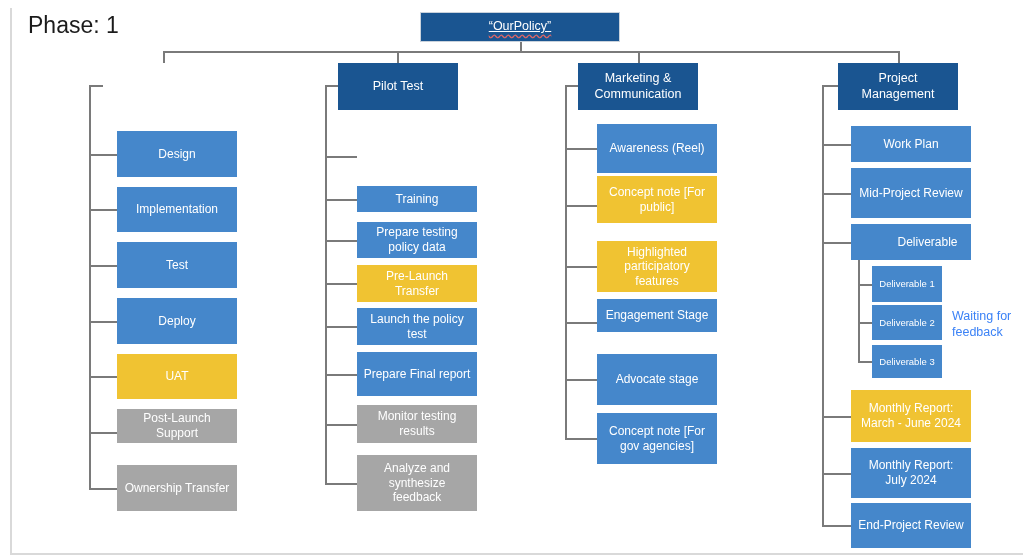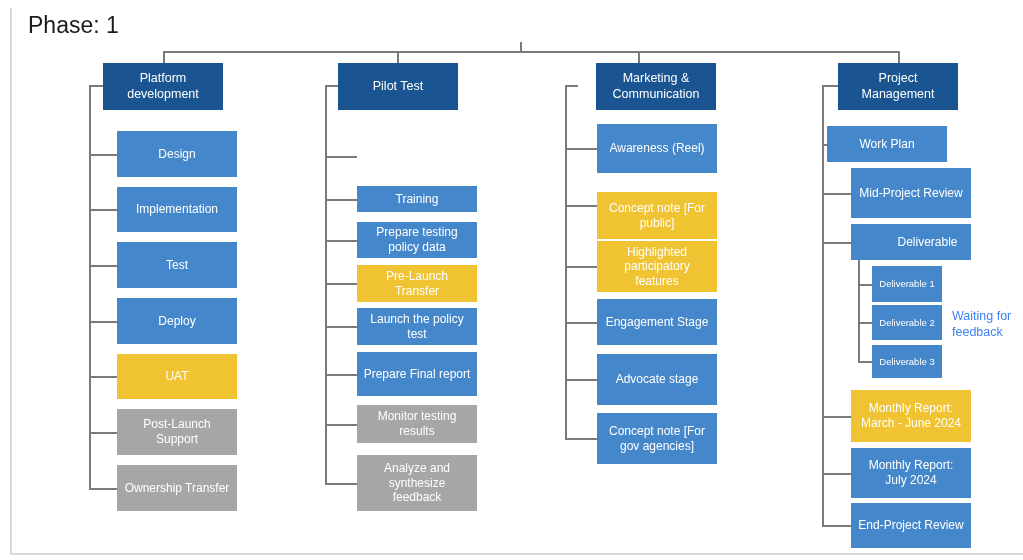--- a/index.html
+++ b/index.html
@@ -32,45 +32,47 @@
 </head>
 <body>
 
 <div id="canvas">
 
   <div class="frame-line" style="left:10px;top:8px;width:1.5px;height:545px;"></div>
   <div class="frame-line" style="left:10px;top:553px;width:1013px;height:1.5px;"></div>
 
   <div class="phase">Phase: 1</div>
 
+  <div class="box dark root" style="left:420px;top:12px;width:200px;height:30px;">
+    <span class="u-solid"><span class="u-wavy">“OurPolicy”</span></span>
+  </div>
 
   <div class="vline" style="left:520px;top:42px;height:9px;"></div>
   <div class="hline" style="left:163px;top:51px;width:735px;"></div>
   <div class="vline" style="left:163px;top:51px;height:12px;"></div>
   <div class="vline" style="left:397px;top:51px;height:12px;"></div>
   <div class="vline" style="left:638px;top:51px;height:12px;"></div>
   <div class="vline" style="left:898px;top:51px;height:12px;"></div>
 
-  <div class="box dark" style="left:103px;top:63px;width:120px;height:47px;">Platform development</div>
   <div class="vline" style="left:89px;top:85px;height:403px;"></div>
   <div class="hline" style="left:89px;top:85px;width:14px;"></div>
   <div class="hline" style="left:89px;top:154px;width:28px;"></div>
   <div class="hline" style="left:89px;top:209px;width:28px;"></div>
   <div class="hline" style="left:89px;top:265px;width:28px;"></div>
   <div class="hline" style="left:89px;top:321px;width:28px;"></div>
   <div class="hline" style="left:89px;top:376px;width:28px;"></div>
   <div class="hline" style="left:89px;top:432px;width:28px;"></div>
   <div class="hline" style="left:89px;top:488px;width:28px;"></div>
 
   <div class="box blue" style="left:117px;top:131px;width:120px;height:46px;">Design</div>
   <div class="box blue" style="left:117px;top:187px;width:120px;height:45px;">Implementation</div>
   <div class="box blue" style="left:117px;top:242px;width:120px;height:46px;">Test</div>
   <div class="box blue" style="left:117px;top:298px;width:120px;height:46px;">Deploy</div>
   <div class="box yellow" style="left:117px;top:354px;width:120px;height:45px;">UAT</div>
-  <div class="box gray" style="left:117px;top:409px;width:120px;height:46px;text-align:center;">Post-Launch Support</div>
+  <div class="box gray" style="left:117px;top:409px;width:120px;height:34px;text-align:center;">Post-Launch Support</div>
   <div class="box gray" style="left:117px;top:465px;width:120px;height:46px;">Ownership Transfer</div>
 
   <div class="box dark" style="left:338px;top:63px;width:120px;height:47px;">Pilot Test</div>
   <div class="vline" style="left:325px;top:85px;height:398px;"></div>
   <div class="hline" style="left:325px;top:85px;width:13px;"></div>
   <div class="hline" style="left:325px;top:156px;width:32px;"></div>
   <div class="hline" style="left:325px;top:199px;width:32px;"></div>
   <div class="hline" style="left:325px;top:240px;width:32px;"></div>
   <div class="hline" style="left:325px;top:283px;width:32px;"></div>
   <div class="hline" style="left:325px;top:326px;width:32px;"></div>
@@ -79,48 +81,48 @@
   <div class="hline" style="left:325px;top:483px;width:32px;"></div>
 
   <div class="box blue" style="left:357px;top:186px;width:120px;height:26px;">Training</div>
   <div class="box blue" style="left:357px;top:222px;width:120px;height:36px;">Prepare testing policy data</div>
   <div class="box yellow" style="left:357px;top:265px;width:120px;height:37px;">Pre-Launch Transfer</div>
   <div class="box blue" style="left:357px;top:308px;width:120px;height:37px;">Launch the policy test</div>
   <div class="box blue" style="left:357px;top:352px;width:120px;height:44px;">Prepare Final report</div>
   <div class="box gray" style="left:357px;top:405px;width:120px;height:38px;">Monitor testing results</div>
   <div class="box gray" style="left:357px;top:455px;width:120px;height:56px;">Analyze and synthesize feedback</div>
 
-  <div class="box dark" style="left:578px;top:63px;width:120px;height:47px;margin-left:18px;">Marketing &amp; Communication</div>
+  <div class="box dark" style="left:578px;top:63px;width:120px;height:47px;">Marketing &amp; Communication</div>
   <div class="vline" style="left:565px;top:85px;height:353px;"></div>
   <div class="hline" style="left:565px;top:85px;width:13px;"></div>
   <div class="hline" style="left:565px;top:148px;width:32px;"></div>
   <div class="hline" style="left:565px;top:205px;width:32px;"></div>
   <div class="hline" style="left:565px;top:266px;width:32px;"></div>
   <div class="hline" style="left:565px;top:322px;width:32px;"></div>
   <div class="hline" style="left:565px;top:379px;width:32px;"></div>
   <div class="hline" style="left:565px;top:438px;width:32px;"></div>
 
   <div class="box blue" style="left:597px;top:124px;width:120px;height:49px;">Awareness (Reel)</div>
-  <div class="box yellow" style="left:597px;top:192px;width:120px;height:47px;">Concept note [For public]</div>
+  <div class="box yellow" style="left:597px;top:176px;width:120px;height:47px;">Concept note [For public]</div>
   <div class="box yellow" style="left:597px;top:241px;width:120px;height:51px;">Highlighted participatory features</div>
-  <div class="box blue" style="left:597px;top:299px;width:120px;height:46px;">Engagement Stage</div>
+  <div class="box blue" style="left:597px;top:299px;width:120px;height:33px;">Engagement Stage</div>
   <div class="box blue" style="left:597px;top:354px;width:120px;height:51px;">Advocate stage</div>
   <div class="box blue" style="left:597px;top:413px;width:120px;height:51px;">Concept note [For gov agencies]</div>
 
   <div class="box dark" style="left:838px;top:63px;width:120px;height:47px;">Project Management</div>
   <div class="vline" style="left:822px;top:85px;height:440px;"></div>
   <div class="hline" style="left:822px;top:85px;width:16px;"></div>
   <div class="hline" style="left:822px;top:144px;width:29px;"></div>
   <div class="hline" style="left:822px;top:193px;width:29px;"></div>
   <div class="hline" style="left:822px;top:242px;width:29px;"></div>
   <div class="hline" style="left:822px;top:416px;width:29px;"></div>
   <div class="hline" style="left:822px;top:473px;width:29px;"></div>
   <div class="hline" style="left:822px;top:525px;width:29px;"></div>
 
-  <div class="box blue" style="left:827px;top:126px;width:120px;height:36px;">Work Plan</div>
+  <div class="box blue" style="left:851px;top:126px;width:120px;height:36px;">Work Plan</div>
   <div class="box blue" style="left:851px;top:168px;width:120px;height:50px;">Mid-Project Review</div>
   <div class="box blue" style="left:851px;top:224px;width:120px;height:36px;padding-left:39px;">Deliverable</div>
 
   <div class="vline" style="left:858px;top:260px;height:101px;"></div>
   <div class="hline" style="left:858px;top:284px;width:14px;"></div>
   <div class="hline" style="left:858px;top:322px;width:14px;"></div>
   <div class="hline" style="left:858px;top:361px;width:14px;"></div>
   <div class="box blue sub" style="left:872px;top:266px;width:70px;height:36px;">Deliverable 1</div>
   <div class="box blue sub" style="left:872px;top:305px;width:70px;height:35px;">Deliverable 2</div>
   <div class="box blue sub" style="left:872px;top:345px;width:70px;height:33px;">Deliverable 3</div>

